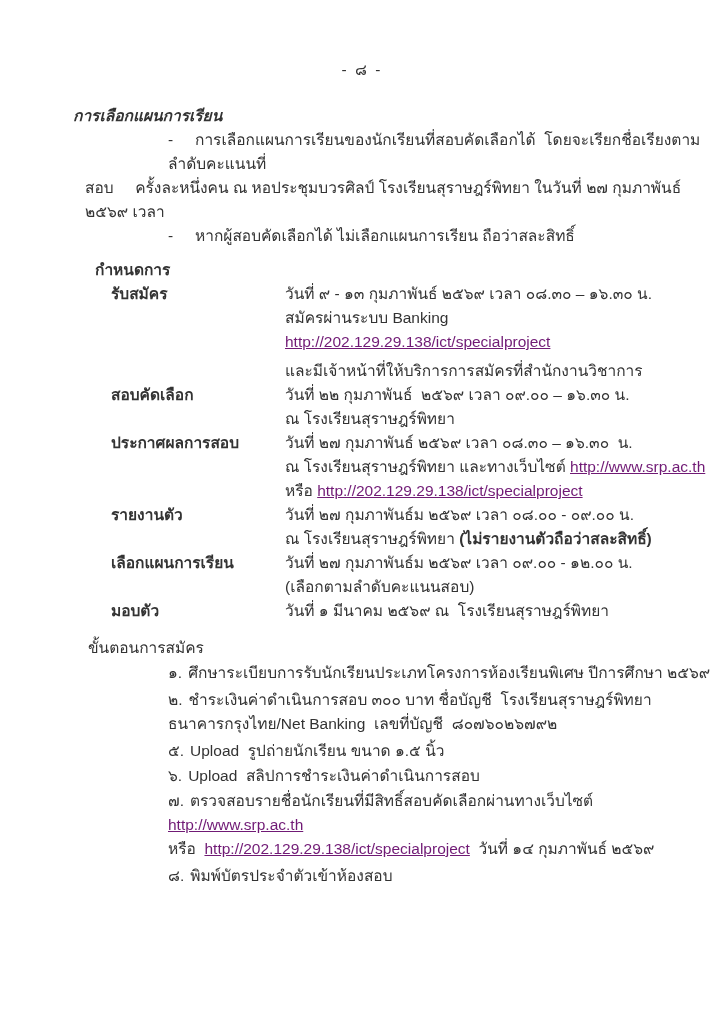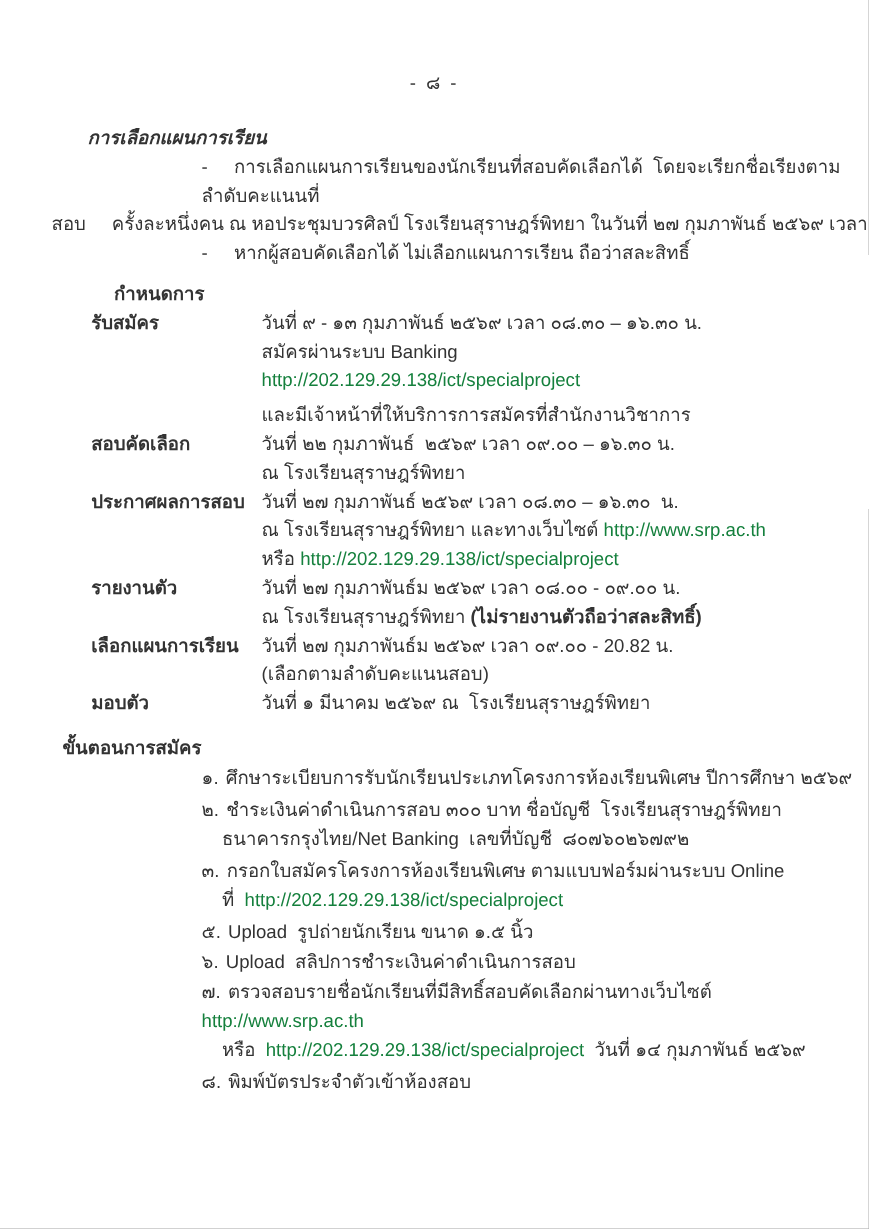--- a/index.html
+++ b/index.html
@@ -17,37 +17,37 @@
   }
   .pre { white-space:pre-wrap; }
   .page-number { text-align:center; padding-top:58px; letter-spacing:2px; }
   .bold { font-weight:bold; }
 
   
   .sec1 { margin-top:22px; }
   .sec1-heading { margin-left:73px; font-weight:bold;font-style:italic; }
   .bullet-line { margin-left:168px; }
   .dash { display:inline-block; width:27px; }
-  .cont-line { margin-left:43px; }
+  .cont-line { margin-left:85px; }
 
   
   .sched-heading { margin-left:95px; margin-top:10px; font-weight:bold; }
-  .sched-row { display:flex; margin-left:76px; }
+  .sched-row { display:flex; margin-left:111px;gap:32px; }
   .sched-label { width:142px; flex-shrink:0; font-weight:bold; }
   .sched-value { flex:1; }
   .note-gap { margin-top:5px; }
 
   
-  .doc-link { color:#15803d; cursor:pointer; }
+  .doc-link { color:#701a75; text-decoration:underline; cursor:pointer; }
 
   
-  .steps-heading { margin-left:52px; margin-top:13px; font-weight:bold; }
+  .steps-heading { margin-left:88px; margin-top:13px; font-weight:normal; }
   .step-item { margin-left:168px; margin-top:1px; }
   .step-no { display:inline; margin-right:6px; }
-  .step-cont { margin-left:17px; }
+  .step-cont { }
   .gap-sm { margin-top:3px; }
 </style>
 </head>
 <body>
 
 <div class="page">
 
   <div class="page-number">- ๘ -</div>
 
   <div class="sec1">
@@ -95,21 +95,21 @@
       <div class="sched-label">รายงานตัว</div>
       <div class="sched-value">
         <div class="pre">วันที่ ๒๗ กุมภาพันธ์ม ๒๕๖๙ เวลา ๐๘.๐๐ - ๐๙.๐๐ น.</div>
         <div><span class="pre">ณ โรงเรียนสุราษฎร์พิทยา </span><span class="bold pre">(ไม่รายงานตัวถือว่าสละสิทธิ์)</span></div>
       </div>
     </div>
 
     <div class="sched-row">
       <div class="sched-label">เลือกแผนการเรียน</div>
       <div class="sched-value">
-        <div class="pre">วันที่ ๒๗ กุมภาพันธ์ม ๒๕๖๙ เวลา ๐๙.๐๐ - 20.82 น.</div>
+        <div class="pre">วันที่ ๒๗ กุมภาพันธ์ม ๒๕๖๙ เวลา ๐๙.๐๐ - ๑๒.๐๐ น.</div>
         <div class="pre">(เลือกตามลำดับคะแนนสอบ)</div>
       </div>
     </div>
 
     <div class="sched-row">
       <div class="sched-label">มอบตัว</div>
       <div class="sched-value">
         <div class="pre">วันที่ ๑ มีนาคม ๒๕๖๙ ณ  โรงเรียนสุราษฎร์พิทยา</div>
       </div>
     </div>
@@ -120,24 +120,20 @@
 
     <div class="step-item">
       <span class="step-no">๑.</span><span class="pre">ศึกษาระเบียบการรับนักเรียนประเภทโครงการห้องเรียนพิเศษ ปีการศึกษา ๒๕๖๙</span>
     </div>
 
     <div class="step-item gap-sm">
       <div><span class="step-no">๒.</span><span class="pre">ชำระเงินค่าดำเนินการสอบ ๓๐๐ บาท ชื่อบัญชี  โรงเรียนสุราษฎร์พิทยา</span></div>
       <div class="step-cont pre">ธนาคารกรุงไทย/Net Banking  เลขที่บัญชี  ๘๐๗๖๐๒๖๗๙๒</div>
     </div>
 
-    <div class="step-item gap-sm">
-      <div><span class="step-no">๓.</span><span class="pre">กรอกใบสมัครโครงการห้องเรียนพิเศษ ตามแบบฟอร์มผ่านระบบ Online</span></div>
-      <div class="step-cont"><span class="pre">ที่  </span><a class="doc-link">http://202.129.29.138/ict/specialproject</a></div>
-    </div>
 
 
     <div class="step-item gap-sm">
       <span class="step-no">๕.</span><span class="pre">Upload  รูปถ่ายนักเรียน ขนาด ๑.๕ นิ้ว</span>
     </div>
 
     <div class="step-item">
       <span class="step-no">๖.</span><span class="pre">Upload  สลิปการชำระเงินค่าดำเนินการสอบ</span>
     </div>
 

